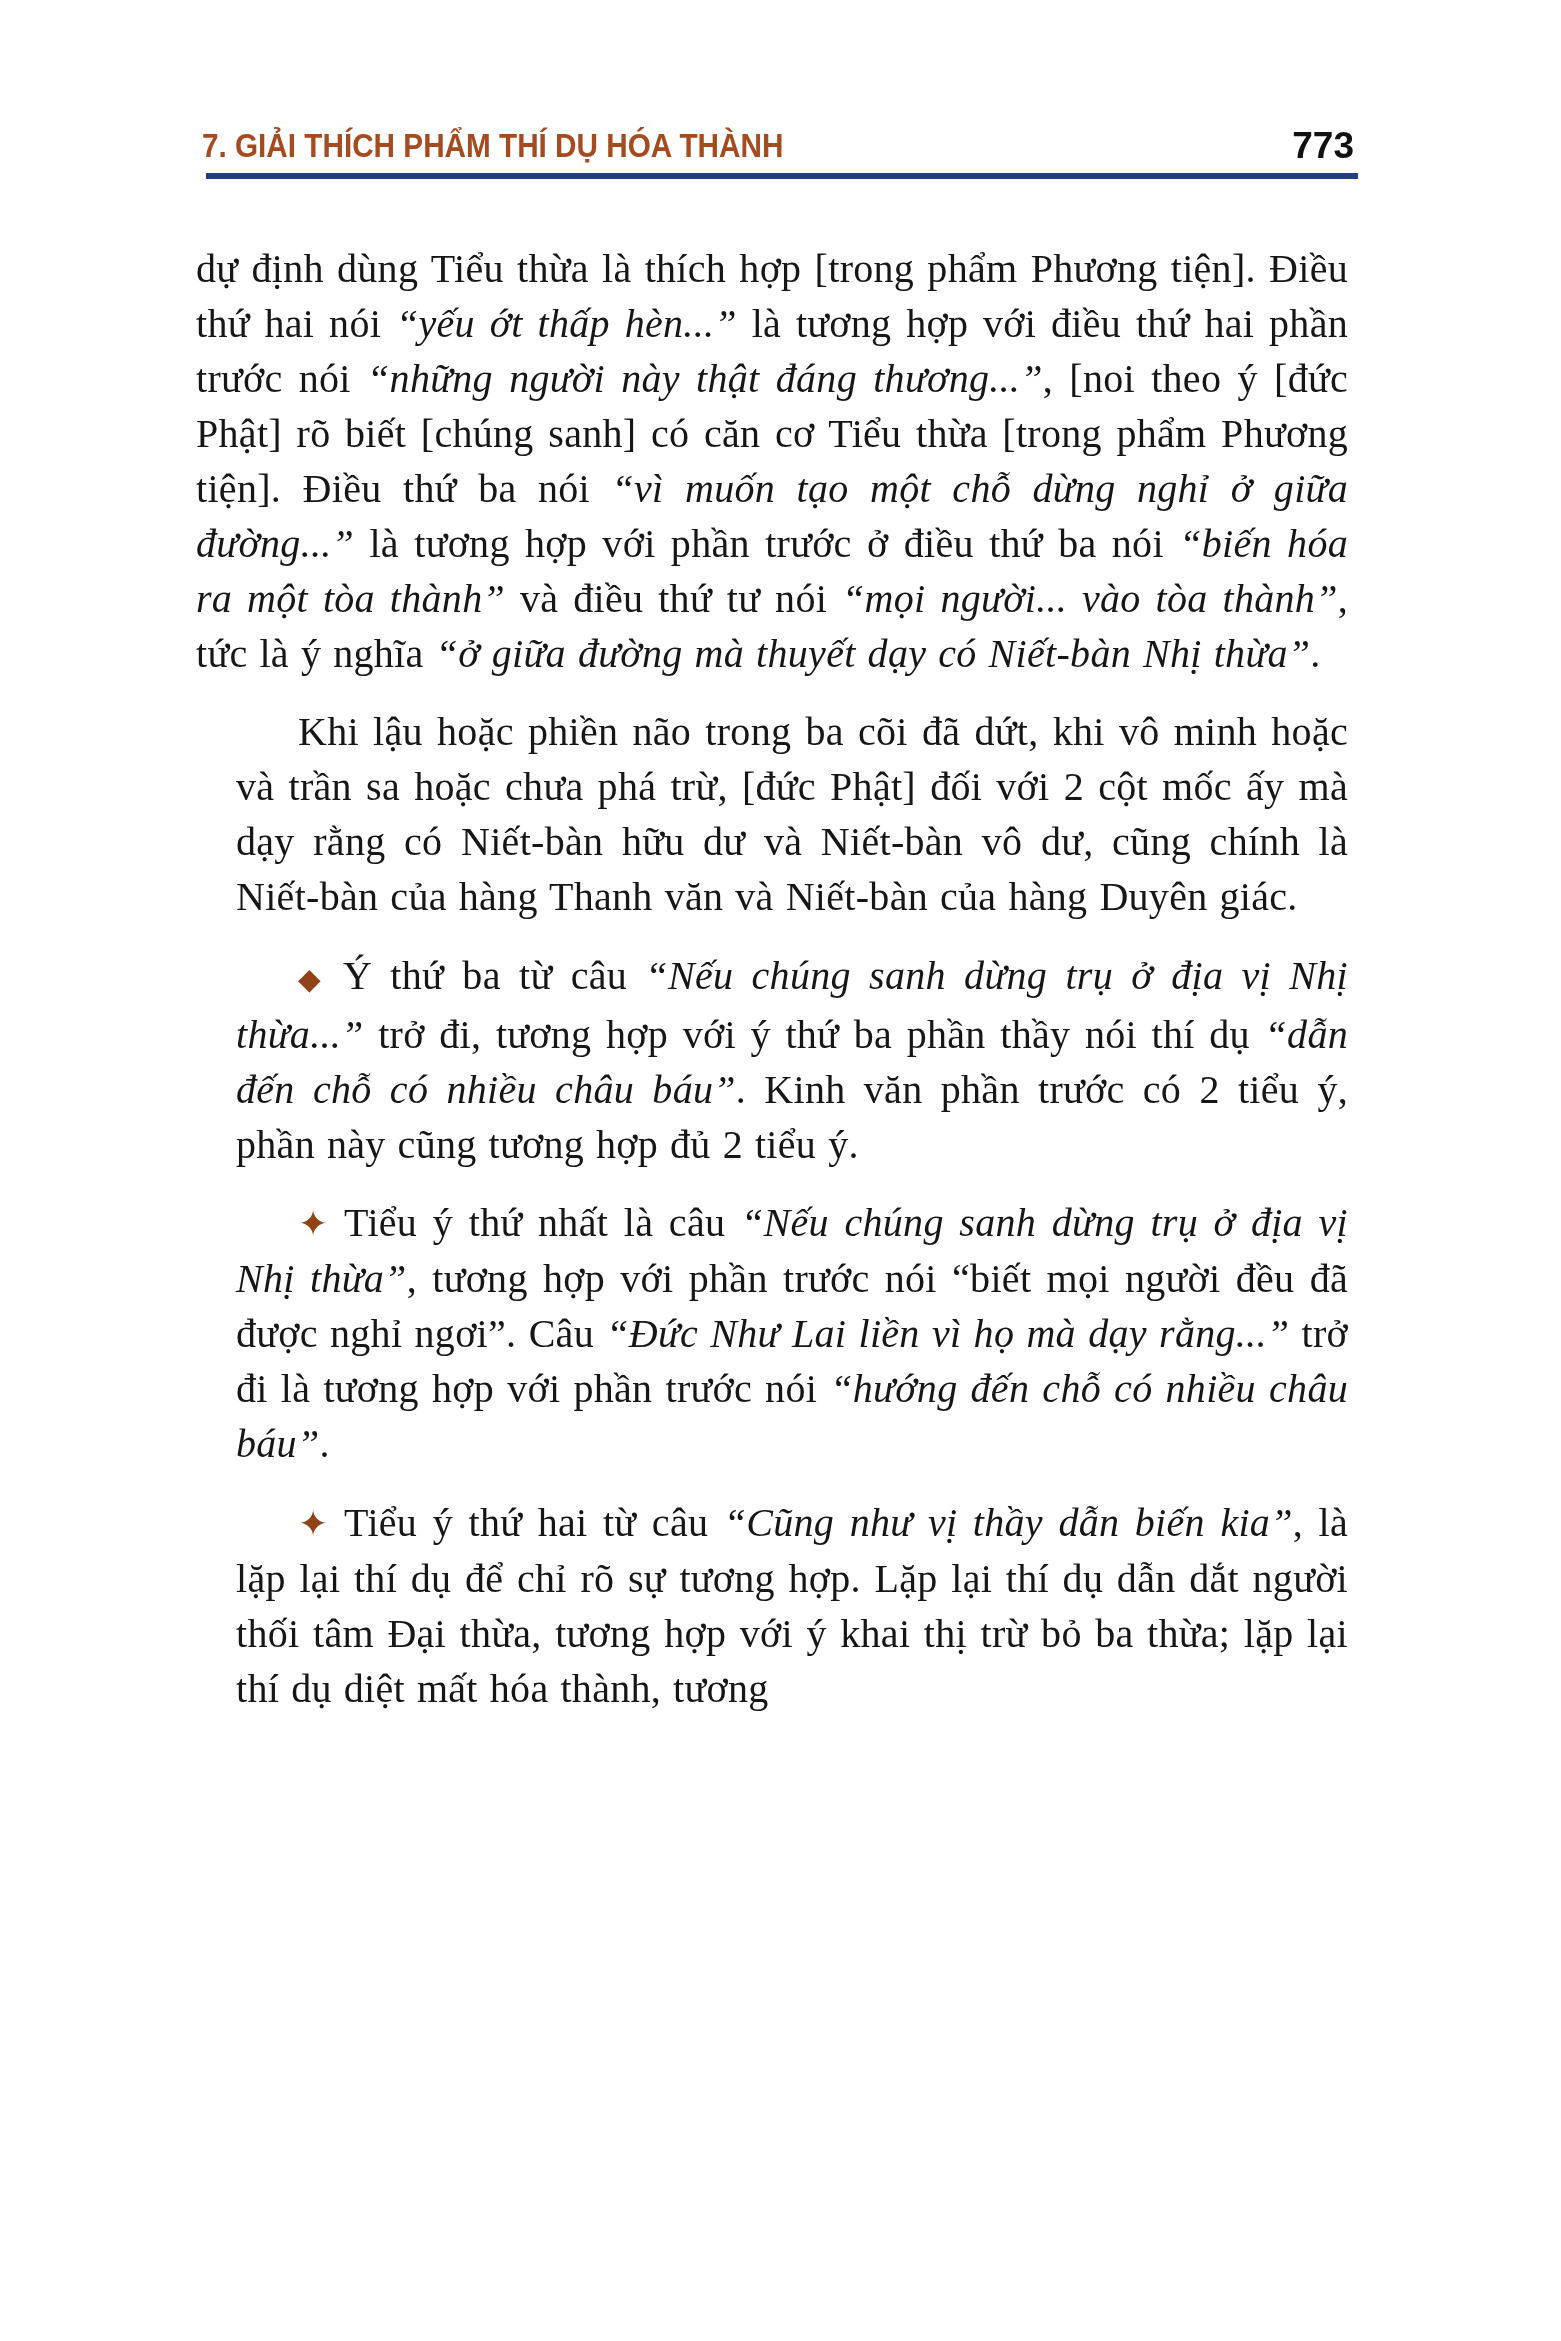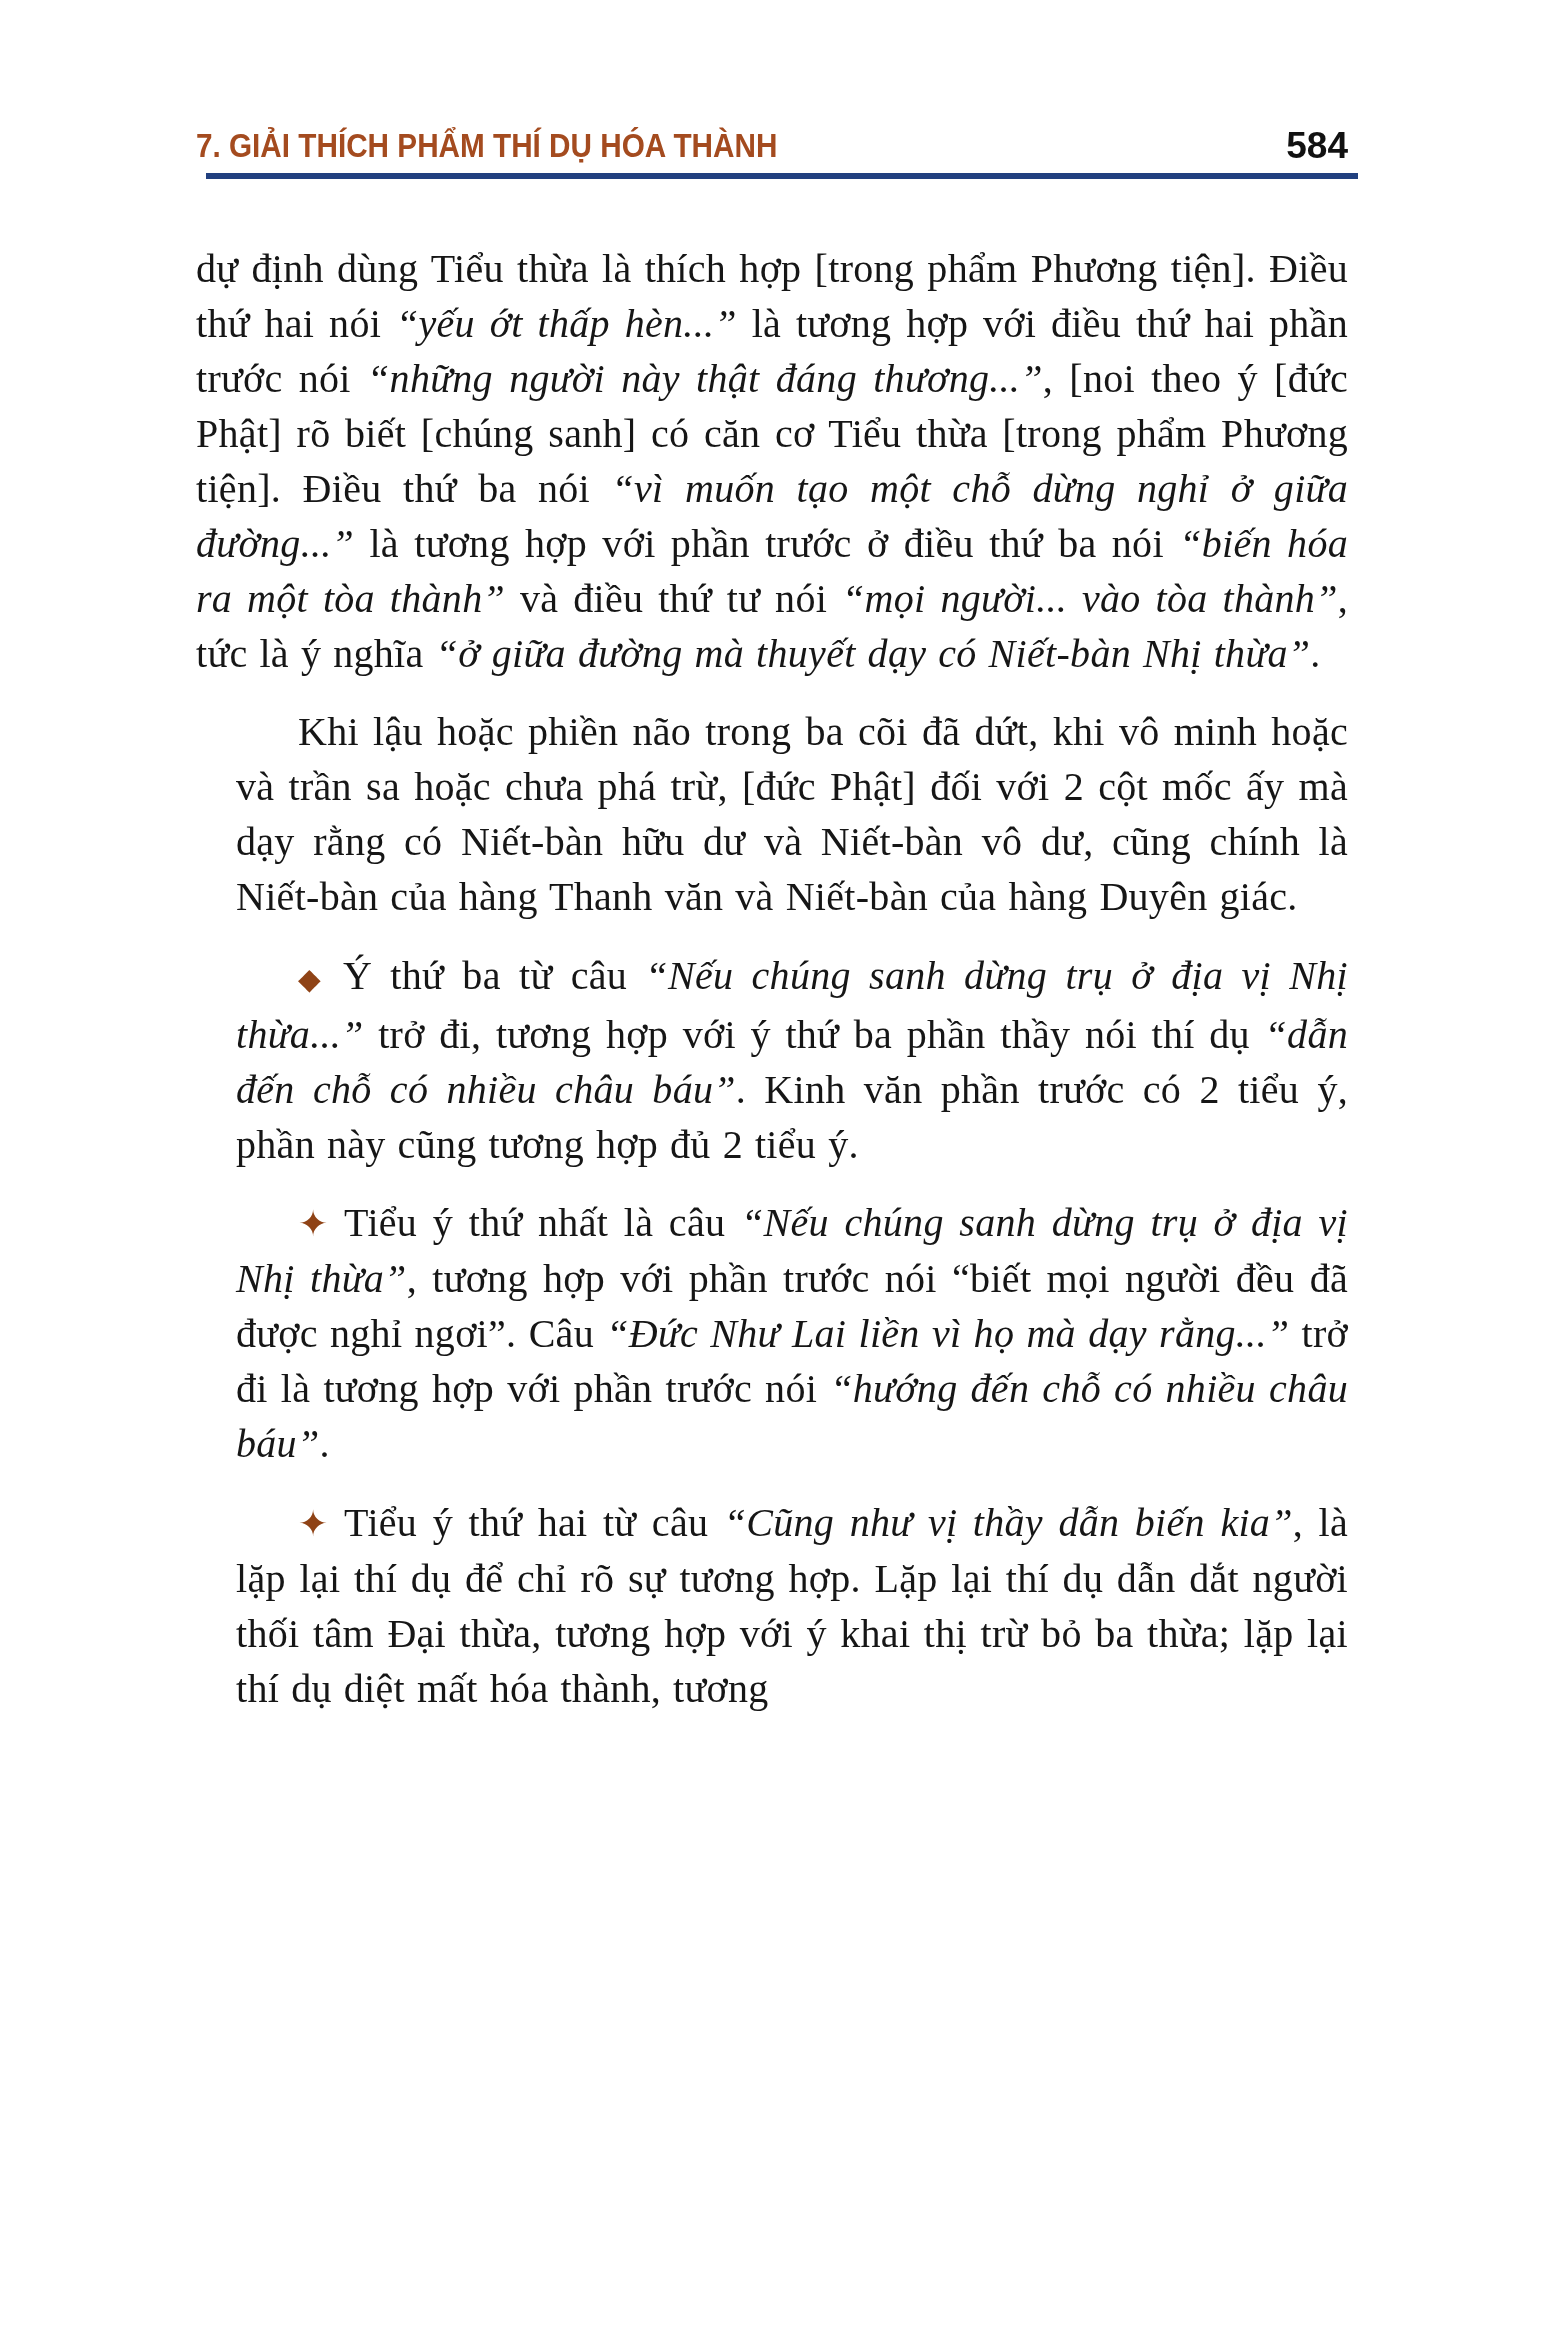--- a/index.html
+++ b/index.html
@@ -6,21 +6,21 @@
   .page {
     position: relative;
     width: 1561px;
     height: 2342px;
     background: #ffffff;
     overflow: hidden;
     font-family: "Liberation Serif", serif;
   }
   .header-row {
     position: absolute;
-    left: 196px;
+    left: 202px;
     width: 1152px;
     top: 127px;
     display: flex;
     justify-content: space-between;
     align-items: flex-end;
   }
   .section-title {
     color: var(--header-color, #A44B1F);
     font-family: "Liberation Sans", sans-serif;
     font-weight: 700;
@@ -71,21 +71,21 @@
   }
   .bullet-diamond { font-size: 29.5px; }
   .bullet-star { font-size: 36px; }
 </style>
 </head>
 <body>
 
 <div class="page">
   <div class="header-row">
     <div class="section-title">7. GIẢI THÍCH PHẨM THÍ DỤ HÓA THÀNH</div>
-    <div class="page-number">584</div>
+    <div class="page-number">773</div>
   </div>
   <div class="header-rule"></div>
   <div class="page-body">
       <p><span>dự định dùng Tiểu thừa là thích hợp [trong phẩm Phương tiện]. Điều thứ hai nói </span><span class="seg-italic">“yếu ớt thấp hèn...”</span><span> là tương hợp với điều thứ hai phần trước nói </span><span class="seg-italic">“những người này thật đáng thương...”</span><span>, [noi theo ý [đức Phật] rõ biết [chúng sanh] có căn cơ Tiểu thừa [trong phẩm Phương tiện]. Điều thứ ba nói </span><span class="seg-italic">“vì muốn tạo một chỗ dừng nghỉ ở giữa đường...”</span><span> là tương hợp với phần trước ở điều thứ ba nói </span><span class="seg-italic">“biến hóa ra một tòa thành”</span><span> và điều thứ tư nói </span><span class="seg-italic">“mọi người... vào tòa thành”</span><span>, tức là ý nghĩa </span><span class="seg-italic">“ở giữa đường mà thuyết dạy có Niết-bàn Nhị thừa”</span><span>.</span></p>
       <p class="indent"><span>Khi lậu hoặc phiền não trong ba cõi đã dứt, khi vô minh hoặc và trần sa hoặc chưa phá trừ, [đức Phật] đối với 2 cột mốc ấy mà dạy rằng có Niết-bàn hữu dư và Niết-bàn vô dư, cũng chính là Niết-bàn của hàng Thanh văn và Niết-bàn của hàng Duyên giác.</span></p>
       <p class="indent"><span class="bullet bullet-diamond">◆</span><span>Ý thứ ba từ câu </span><span class="seg-italic">“Nếu chúng sanh dừng trụ ở địa vị Nhị thừa...”</span><span> trở đi, tương hợp với ý thứ ba phần thầy nói thí dụ </span><span class="seg-italic">“dẫn đến chỗ có nhiều châu báu”</span><span>. Kinh văn phần trước có 2 tiểu ý, phần này cũng tương hợp đủ 2 tiểu ý.</span></p>
       <p class="indent"><span class="bullet bullet-star">✦</span><span>Tiểu ý thứ nhất là câu </span><span class="seg-italic">“Nếu chúng sanh dừng trụ ở địa vị Nhị thừa”</span><span>, tương hợp với phần trước nói “biết mọi người đều đã được nghỉ ngơi”. Câu </span><span class="seg-italic">“Đức Như Lai liền vì họ mà dạy rằng...”</span><span> trở đi là tương hợp với phần trước nói </span><span class="seg-italic">“hướng đến chỗ có nhiều châu báu”</span><span>.</span></p>
       <p class="indent"><span class="bullet bullet-star">✦</span><span>Tiểu ý thứ hai từ câu </span><span class="seg-italic">“Cũng như vị thầy dẫn biến kia”</span><span>, là lặp lại thí dụ để chỉ rõ sự tương hợp. Lặp lại thí dụ dẫn dắt người thối tâm Đại thừa, tương hợp với ý khai thị trừ bỏ ba thừa; lặp lại thí dụ diệt mất hóa thành, tương</span></p>
     </div>
 </div>

